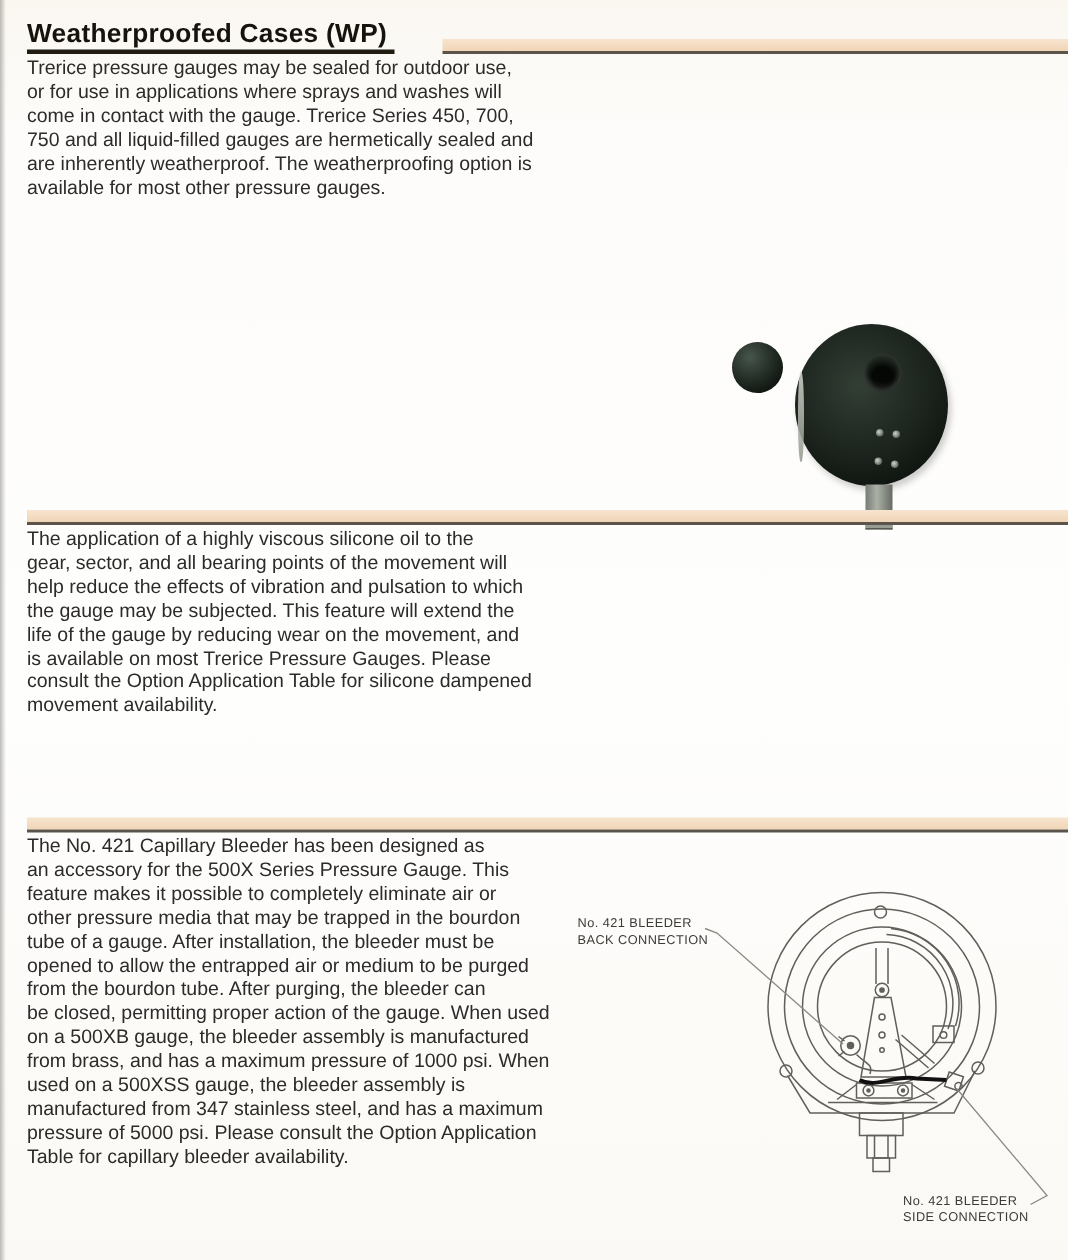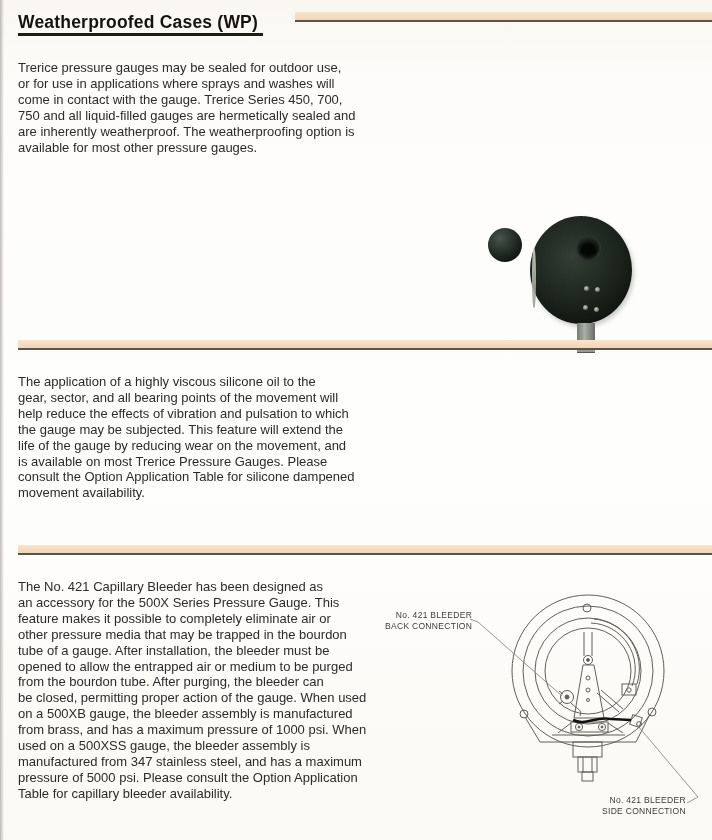--- a/index.html
+++ b/index.html
@@ -6,32 +6,32 @@
   .page{
     position:relative;width:712px;height:840px;margin:0 auto;
     background:linear-gradient(180deg,#faf7f1 0%,#fdfcfa 10%,#fefefd 55%,#fbf9f5 100%);
     font-family:"Liberation Sans",sans-serif;overflow:hidden;
   }
   .edge-left{
     position:absolute;left:0;top:0;bottom:0;width:4px;
     background:linear-gradient(90deg,rgba(110,108,100,.45),rgba(110,108,100,0));
   }
   .sec{position:absolute;left:18px;right:0;}
-  .hrow{display:flex;align-items:flex-start;gap:32px;}
+  .hrow{display:flex;align-items:flex-end;gap:32px;}
   .hrow h2{
     margin:0;font-size:17.5px;font-weight:700;color:#16130d;letter-spacing:.2px;
     line-height:1.15;border-bottom:3px solid #211c13;padding:0 5px 1px 0;white-space:nowrap;
   }
   .hrule{
     flex:1;height:8px;
     background:linear-gradient(180deg,#f7e4cf,#f1d5b6);
     border-bottom:2px solid #5a544a;
   }
   .body{
-    margin:24px 0 0;font-size:13px;line-height:15.9px;color:#2c2b29;
+    margin:1px 0 0;font-size:13px;line-height:15.9px;color:#2c2b29;
     white-space:pre-line;width:382px;
   }
 
   
   .photo{position:absolute;left:455px;top:205px;width:230px;height:152px;}
   .knob{
     position:absolute;left:33px;top:23px;width:34px;height:34px;border-radius:50%;
     background:radial-gradient(circle at 35% 30%,#46554b,#1d261f 55%,#090d0a 90%);
   }
   .case{
@@ -57,21 +57,21 @@
   .stem::after{
     content:"";position:absolute;left:0;right:0;bottom:0;height:13px;
     background:repeating-linear-gradient(180deg,#555b52 0 2px,#969c92 2px 4px);
   }
 
   
   .drawing{position:absolute;left:382px;top:592px;width:330px;height:248px;}
   .drawing svg{position:absolute;left:0;top:0;}
   .dlabel{
     position:absolute;font-size:8.5px;line-height:10.5px;color:#3b3b38;
-    letter-spacing:.3px;white-space:pre-line;text-align:right;
+    letter-spacing:.3px;white-space:pre-line;
   }
   .dlabel.back{left:3px;top:18px;}
   .dlabel.side{left:220px;top:203px;}
 </style>
 </head>
 <body>
 
 <div class="page">
   <div class="edge-left"></div>
 

